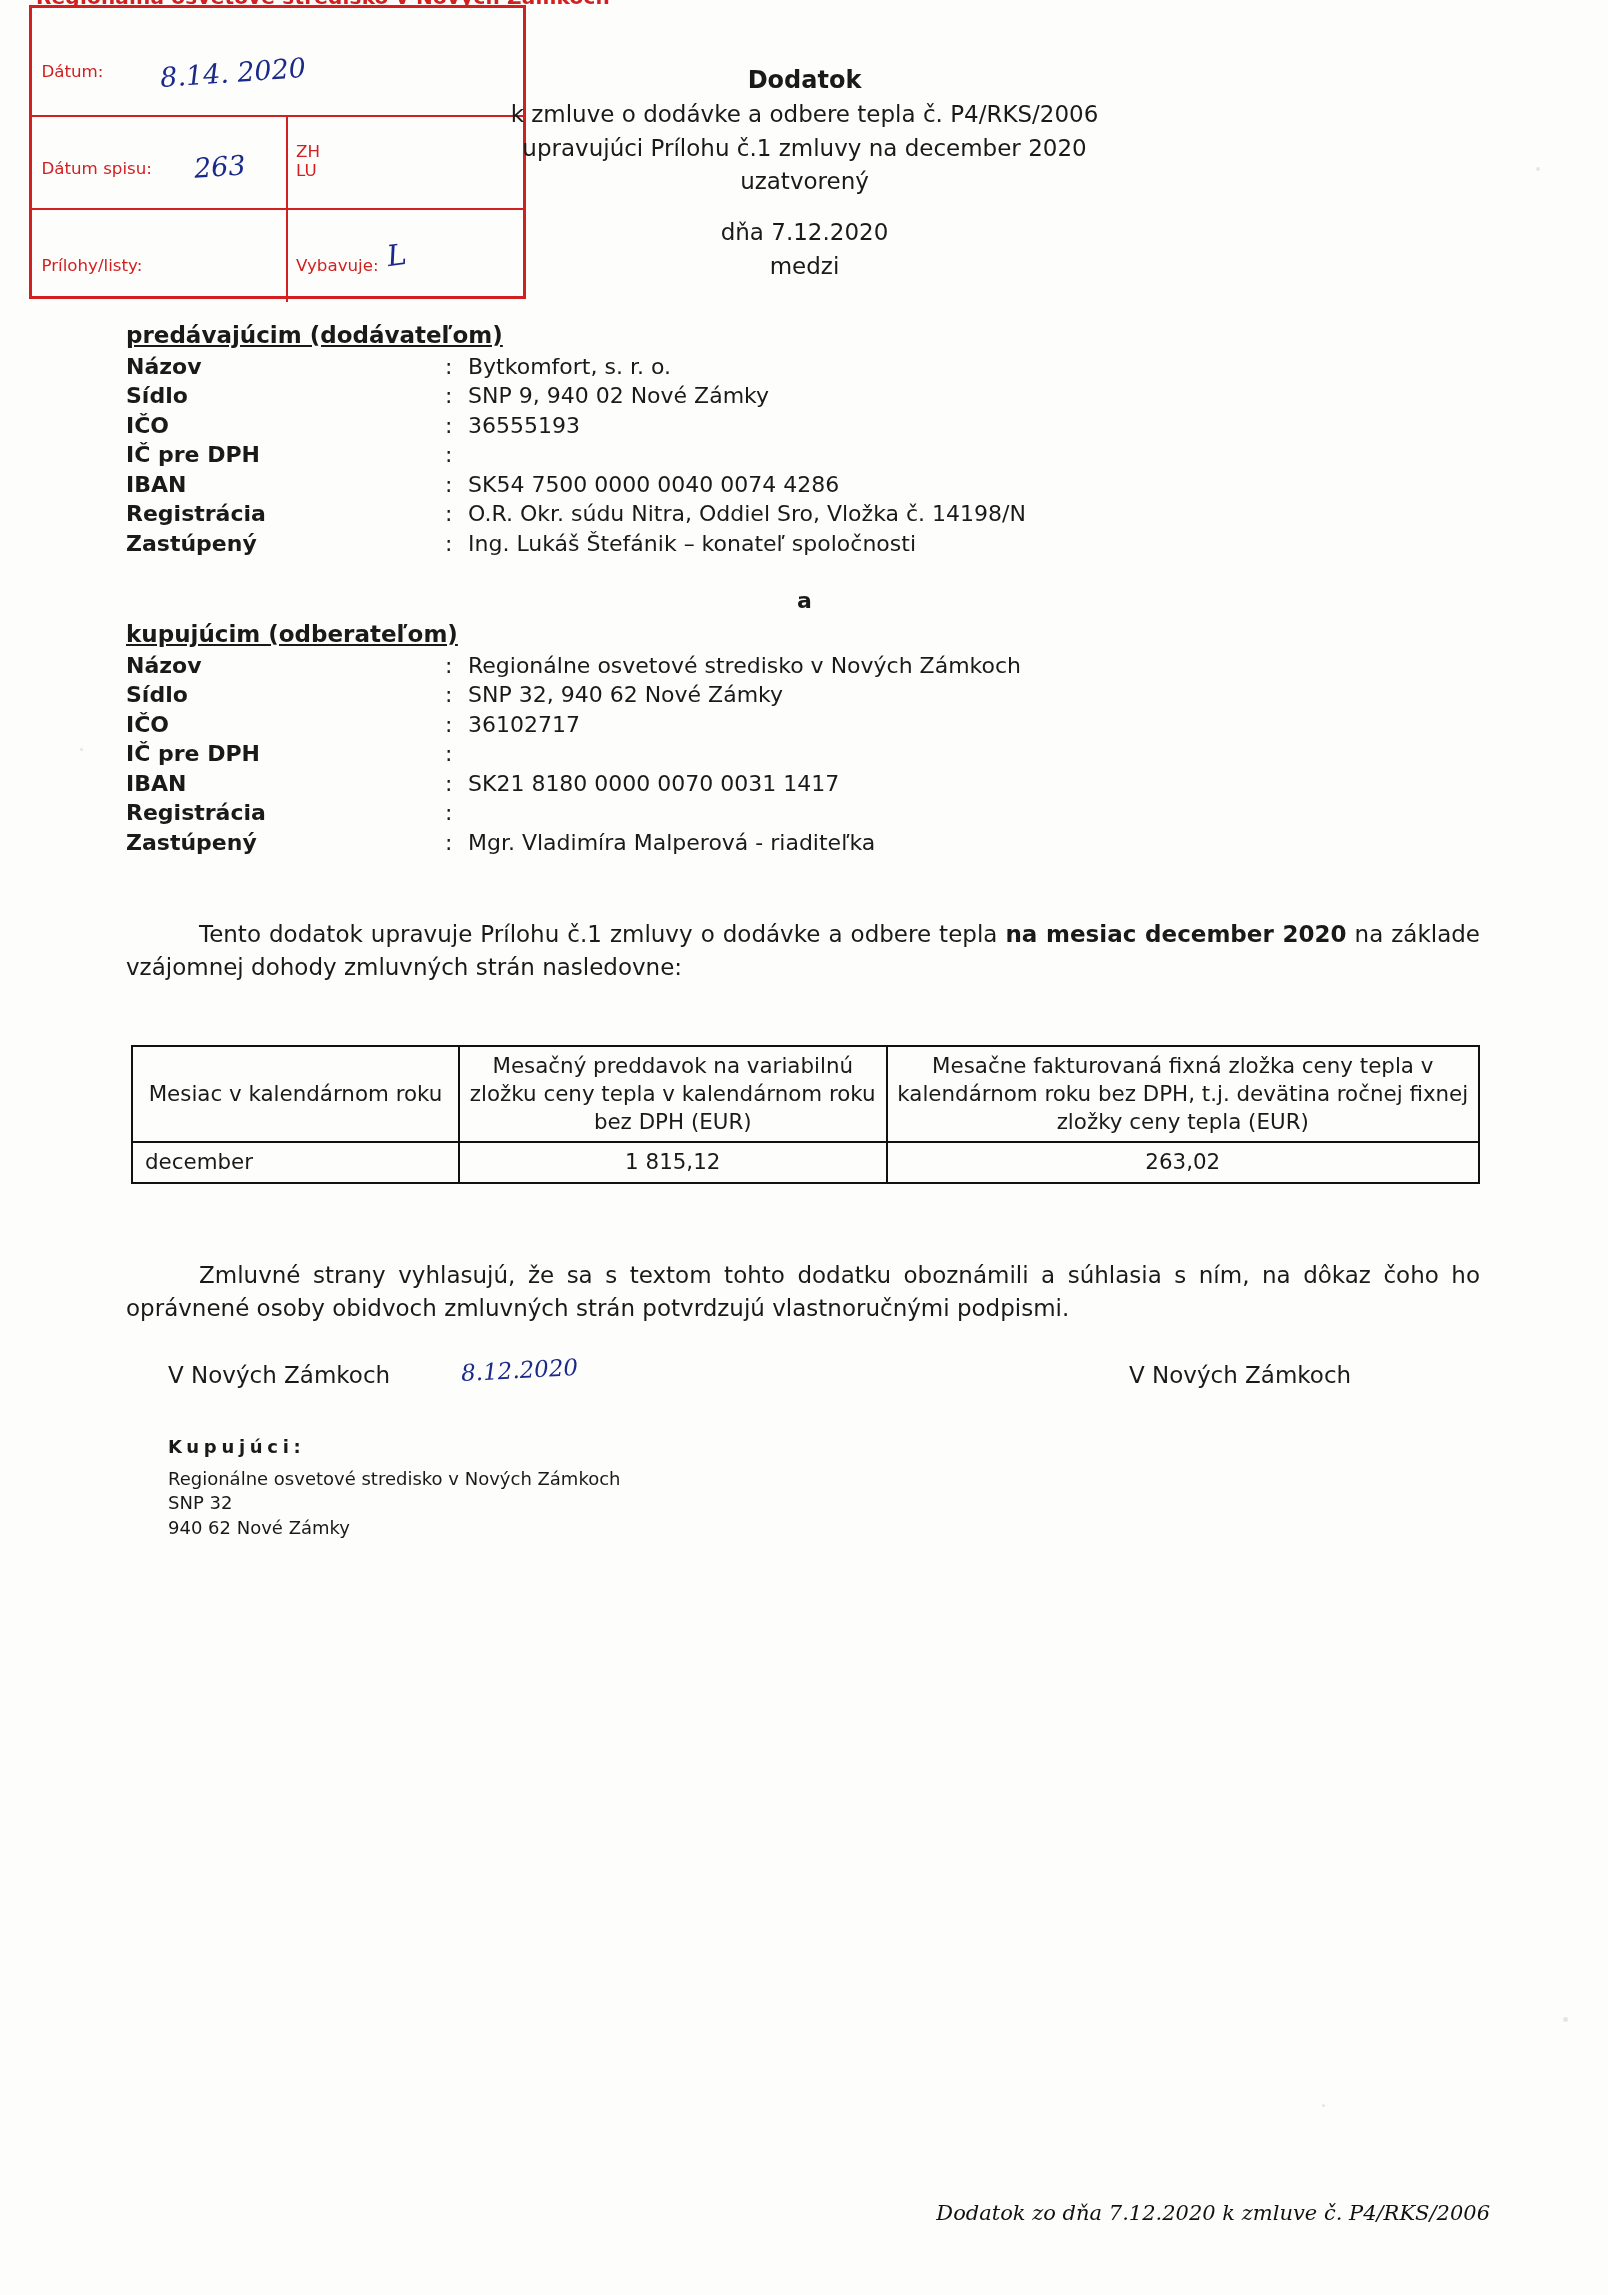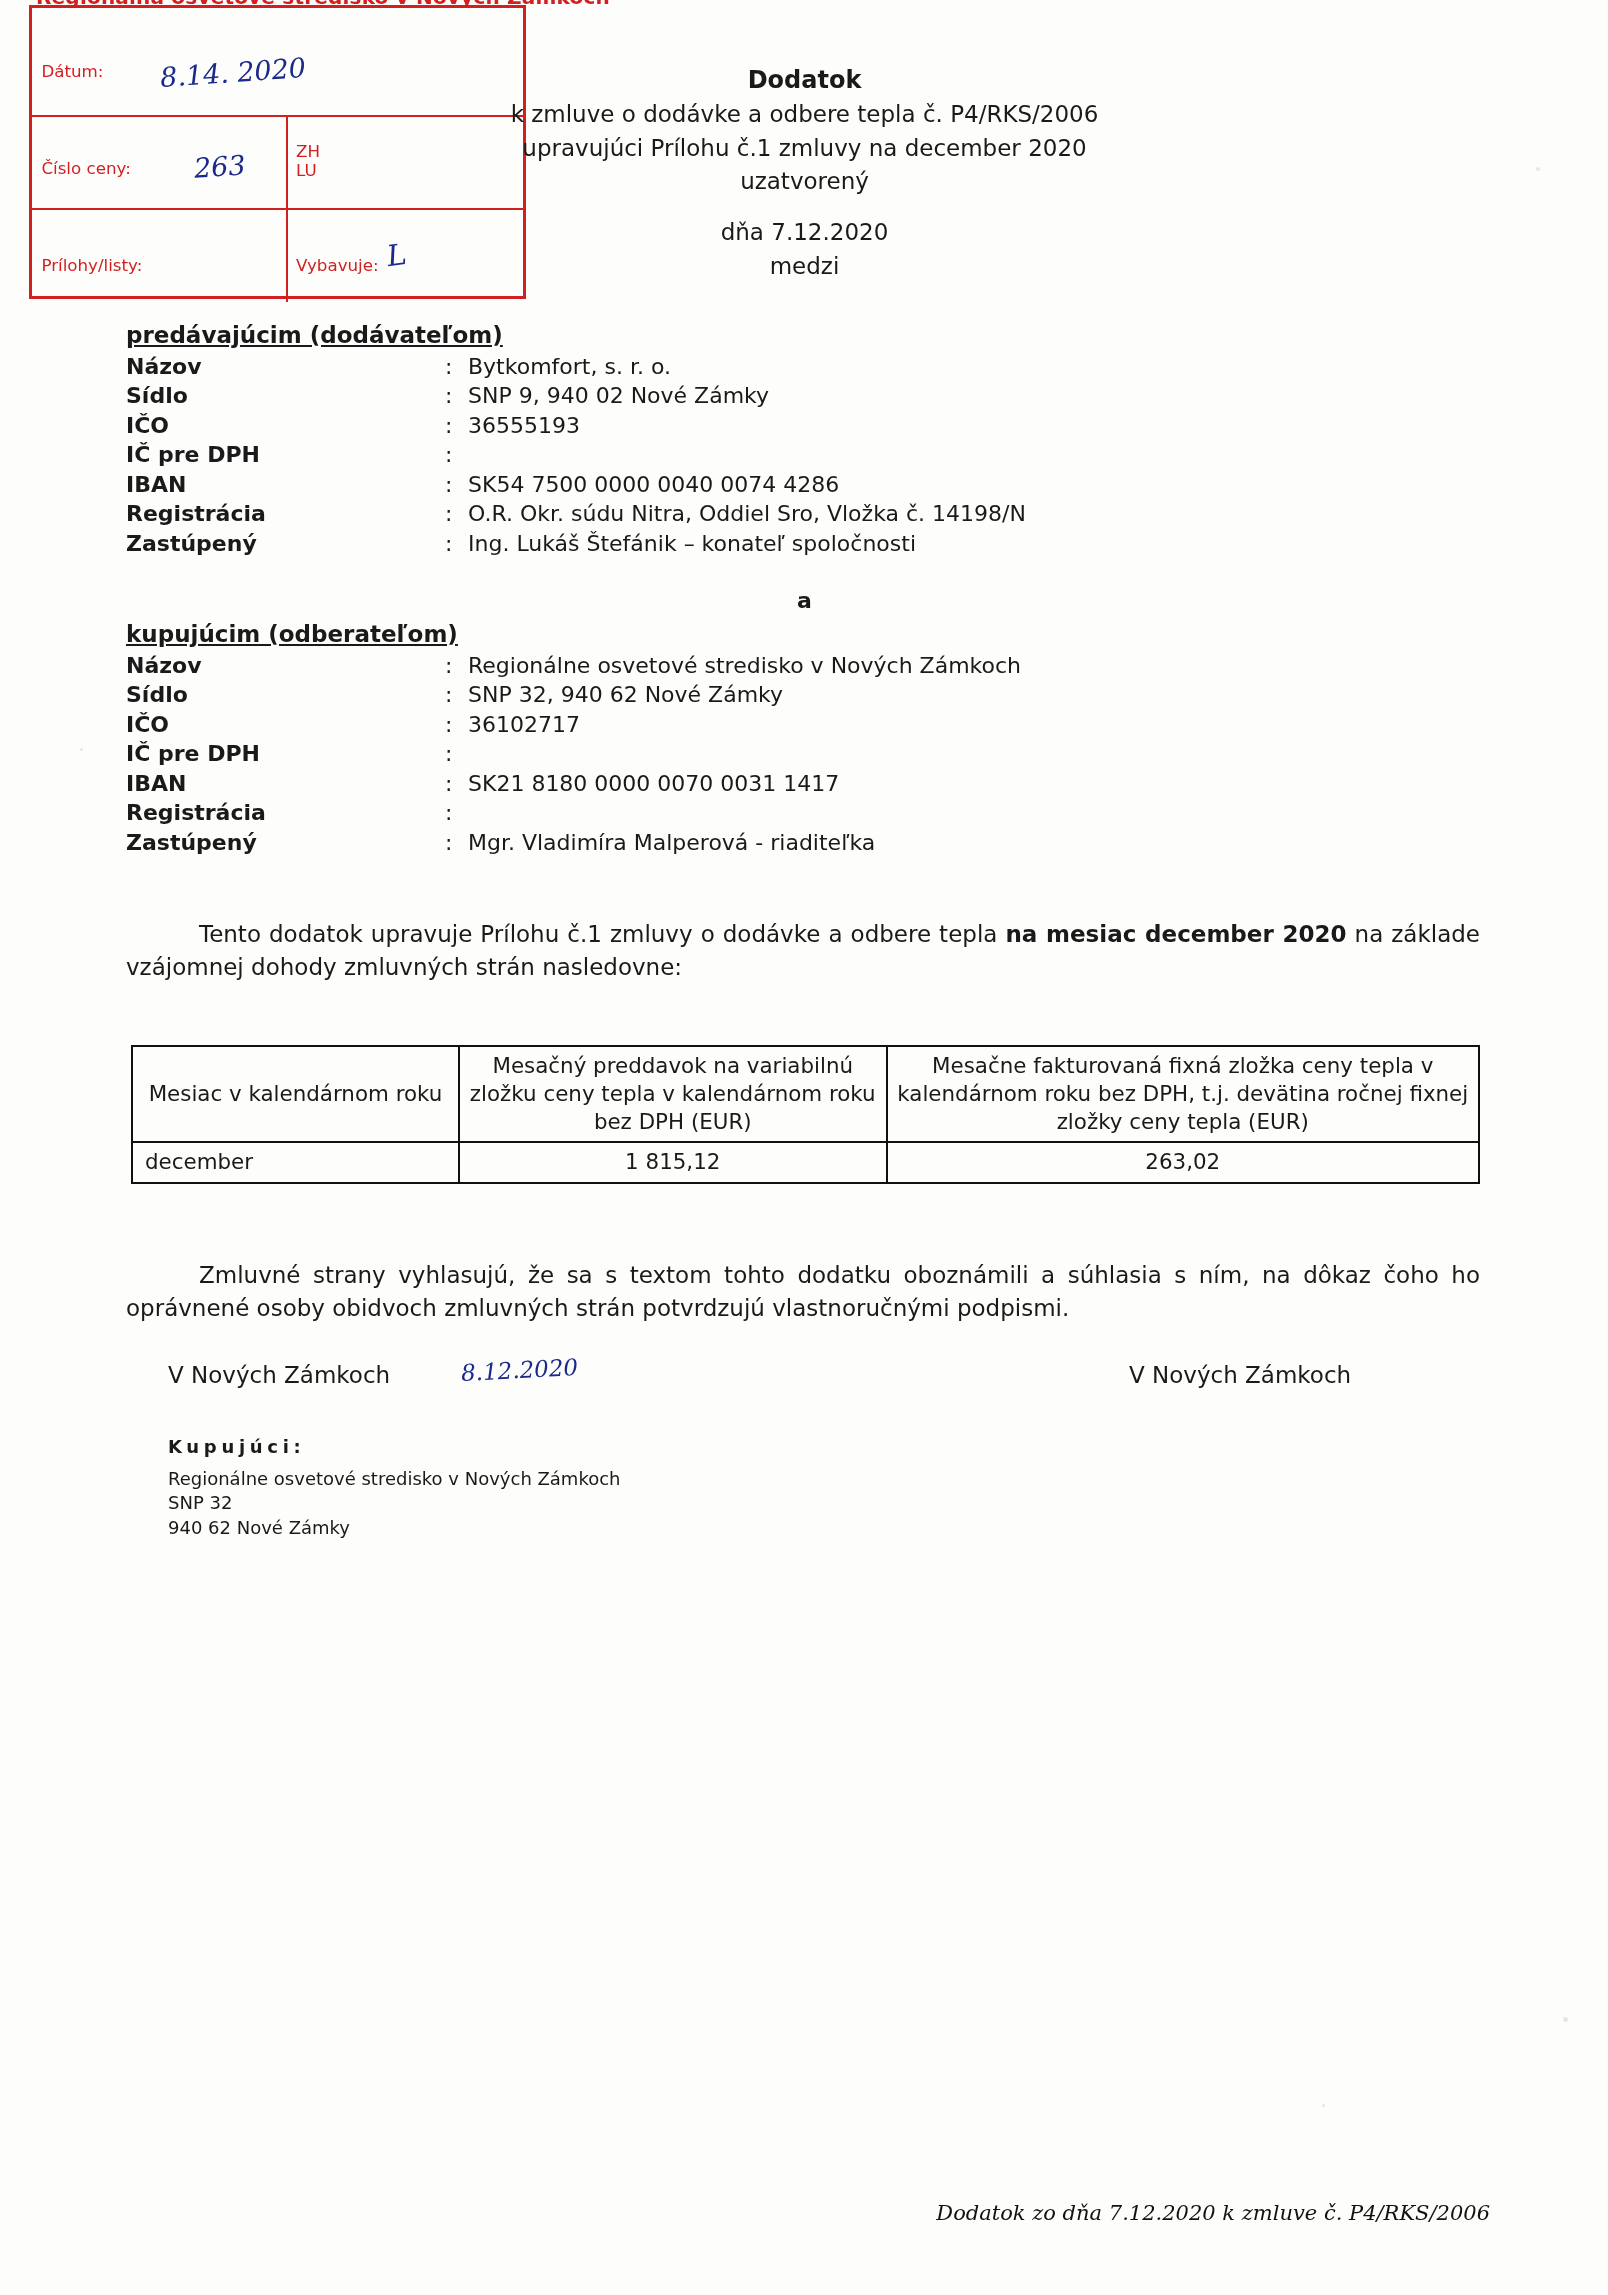--- a/index.html
+++ b/index.html
@@ -221,21 +221,21 @@
 
 <div class="page">
 
   <div class="stamp">
     <div class="stamp-title">Regionálna osvetové stredisko v Nových Zámkoch</div>
     <hr class="h1">
     <hr class="h2">
     <div class="vline"></div>
 
     <div class="stamp-lbl lbl-datum">Dátum:</div>
-    <div class="stamp-lbl lbl-cislo">Číslo ceny:</div>
+    <div class="stamp-lbl lbl-cislo">Dátum spisu:</div>
     <div class="stamp-lbl lbl-prilohy">Prílohy/listy:</div>
     <div class="stamp-lbl lbl-vybavuje">Vybavuje:</div>
     <div class="stamp-lbl lbl-zhlu">ZH<br>LU</div>
   </div>
 
   <div class="hand hand-datum">8.14. 2020</div>
   <div class="hand hand-cislo">263</div>
   <div class="hand hand-vyb">L</div>
 
   <div class="doc-head">

